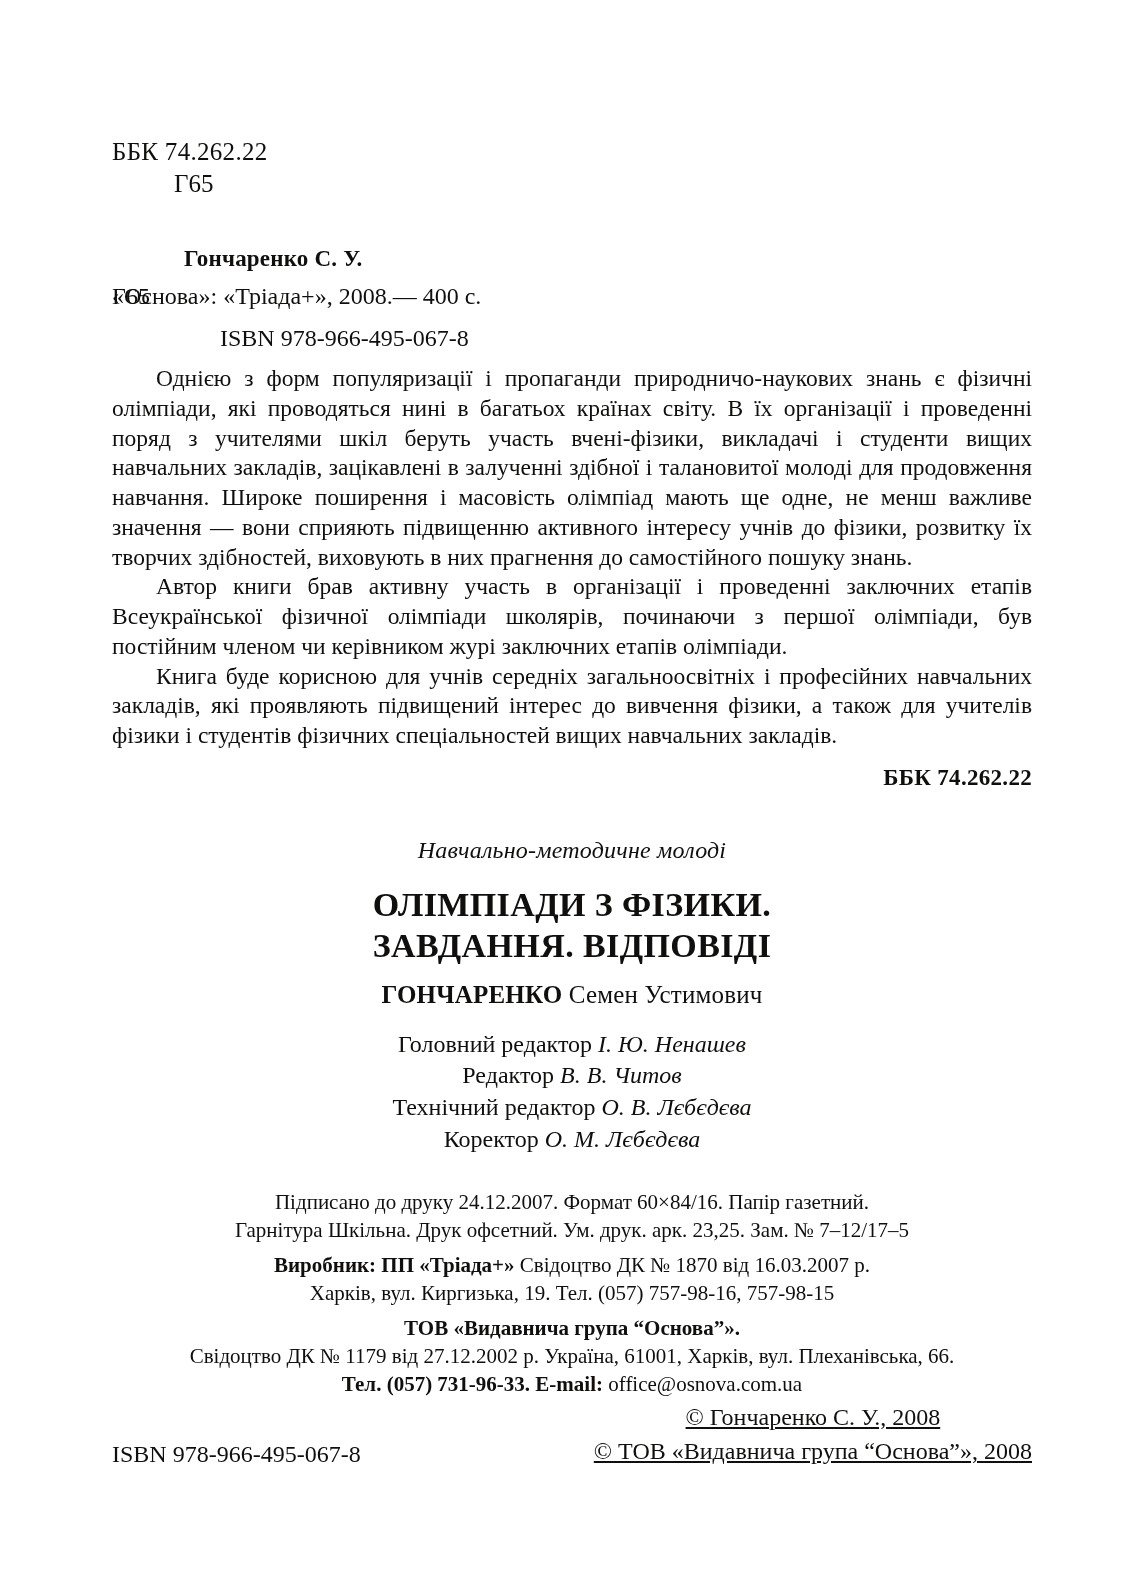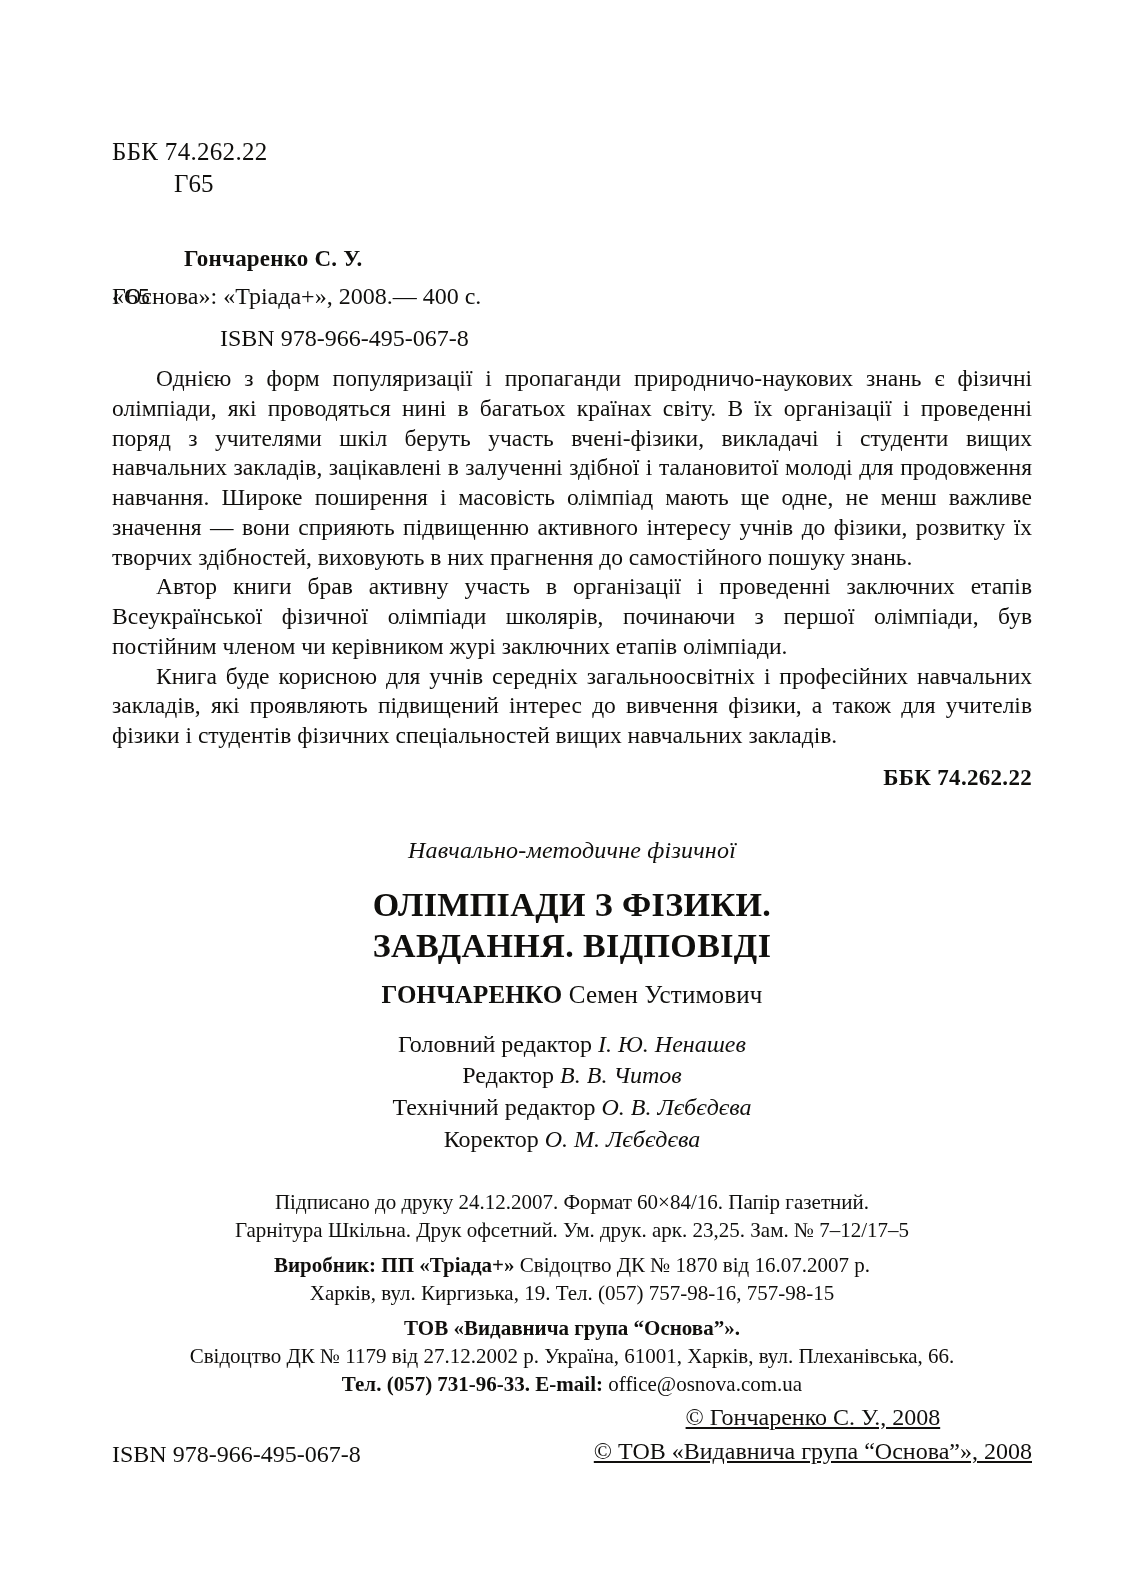--- a/index.html
+++ b/index.html
@@ -186,21 +186,21 @@
 
     <div class="annot">
       <p>Однією з форм популяризації і пропаганди природничо-наукових знань є фізичні олімпіади, які проводяться нині в багатьох країнах світу. В їх організації і проведенні поряд з учителями шкіл беруть участь вчені-фізики, викладачі і студенти вищих навчальних закладів, зацікавлені в залученні здібної і талановитої молоді для продовження навчання. Широке поширення і масовість олімпіад мають ще одне, не менш важливе значення — вони сприяють підвищенню активного інтересу учнів до фізики, розвитку їх творчих здібностей, виховують в них прагнення до самостійного пошуку знань.</p>
       <p>Автор книги брав активну участь в організації і проведенні заключних етапів Всеукраїнської фізичної олімпіади школярів, починаючи з першої олімпіади, був постійним членом чи керівником журі заключних етапів олімпіади.</p>
       <p>Книга буде корисною для учнів середніх загальноосвітніх і професійних навчальних закладів, які проявляють підвищений інтерес до вивчення фізики, а також для учителів фізики і студентів фізичних спеціальностей вищих навчальних закладів.</p>
     </div>
 
     <div class="bbk-right">ББК 74.262.22</div>
 
     <div class="imprint">
-      <div class="kind">Навчально-методичне фізичної</div>
+      <div class="kind">Навчально-методичне молоді</div>
 
       <div class="book-title">
         <div>ОЛІМПІАДИ З ФІЗИКИ.</div>
         <div>ЗАВДАННЯ. ВІДПОВІДІ</div>
       </div>
 
       <div class="book-author">
         <b>ГОНЧАРЕНКО</b><span>&nbsp;</span><span>Семен Устимович</span>
       </div>
 
@@ -216,21 +216,21 @@
         </div>
         <div>
           <span class="role">Коректор </span><span class="nm">О. М. Лєбєдєва</span>
         </div>
       </div>
 
       <div class="print-info">
         <p class="row">Підписано до друку 24.12.2007. Формат 60×84/16. Папір газетний.</p>
         <p class="row">Гарнітура Шкільна. Друк офсетний. Ум. друк. арк. 23,25. Зам. № 7–12/17–5</p>
         <p class="row gap">
-          <span class="strong">Виробник: ПП «Тріада+»</span><span> Свідоцтво ДК № 1870 від 16.07.2007 р.</span>
+          <span class="strong">Виробник: ПП «Тріада+»</span><span> Свідоцтво ДК № 1870 від 16.03.2007 р.</span>
         </p>
         <p class="row">Харків, вул. Киргизька, 19. Тел. (057) 757-98-16, 757-98-15</p>
         <p class="row gap strong">ТОВ «Видавнича група “Основа”».</p>
         <p class="row">Свідоцтво ДК № 1179 від 27.12.2002 р. Україна, 61001, Харків, вул. Плеханівська, 66.</p>
         <p class="row">
           <span class="strong">Тел. (057) 731-96-33. E-mail:</span><span> office@osnova.com.ua</span>
         </p>
       </div>
     </div>
 

